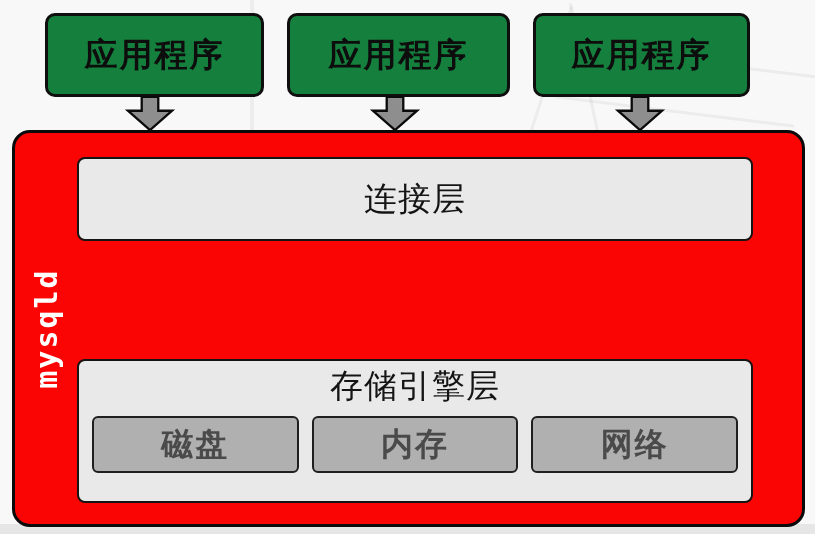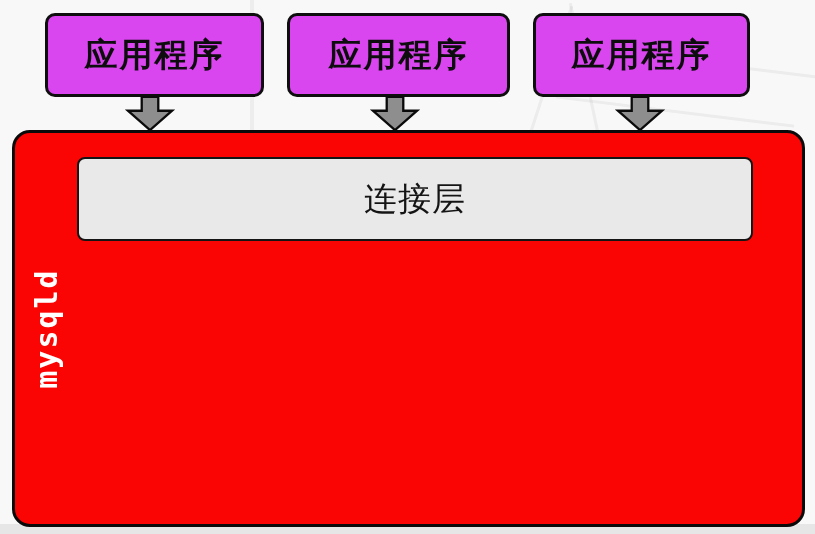--- a/index.html
+++ b/index.html
@@ -21,21 +21,21 @@
   .bg-s4 { width: 240px; height: 3px; left: 555px; top: 110px; transform: rotate(7deg); }
   .bg-s5 { width: 4px; height: 130px; left: 250px; top: 0; background: rgba(150,150,150,0.10); }
   .bg-s6 { width: 815px; height: 10px; left: 0; top: 524px; background: rgba(150,150,150,0.18); }
   .bg-s7 { width: 3px; height: 160px; left: 700px; top: 330px; transform: rotate(22deg); }
   .bg-s8 { width: 200px; height: 3px; left: 600px; top: 420px; transform: rotate(-10deg); }
 
   
   .app-box {
     position: absolute;
     top: 13px; height: 84px;
-    background: #d946ef;
+    background: #15803d;
     border: 3px solid #0e0e0e;
     border-radius: 10px;
     display: flex; align-items: center; justify-content: center;
     font-weight: bold; font-size: 33px; color: #0d0d0d;
     letter-spacing: 2px;
   }
   .app-1 { left: 45px;  width: 219px; }
   .app-2 { left: 287px; width: 223px; }
   .app-3 { left: 533px; width: 217px; }
 
@@ -140,16 +140,30 @@
 
     <div class="server-label-strip">
       <span class="server-label">mysqld</span>
     </div>
 
     <div class="layer layer-connection">
       <span class="layer-title">连接层</span>
     </div>
 
 
+    <div class="layer layer-storage">
+      <span class="layer-title">存储引擎层</span>
+      <div class="resource-row">
+        <div class="resource-box">
+          <span>磁盘</span>
+        </div>
+        <div class="resource-box">
+          <span>内存</span>
+        </div>
+        <div class="resource-box">
+          <span>网络</span>
+        </div>
+      </div>
+    </div>
 
   </div>
 
 </div>
 
 </body></html>

